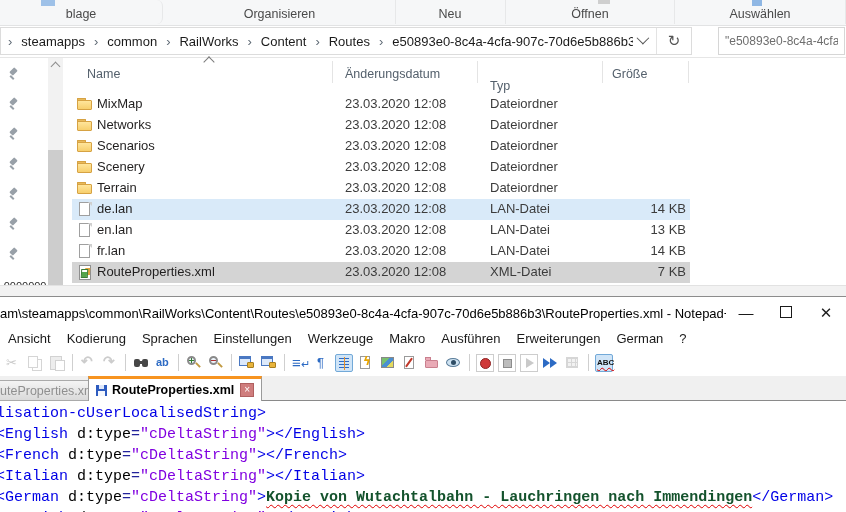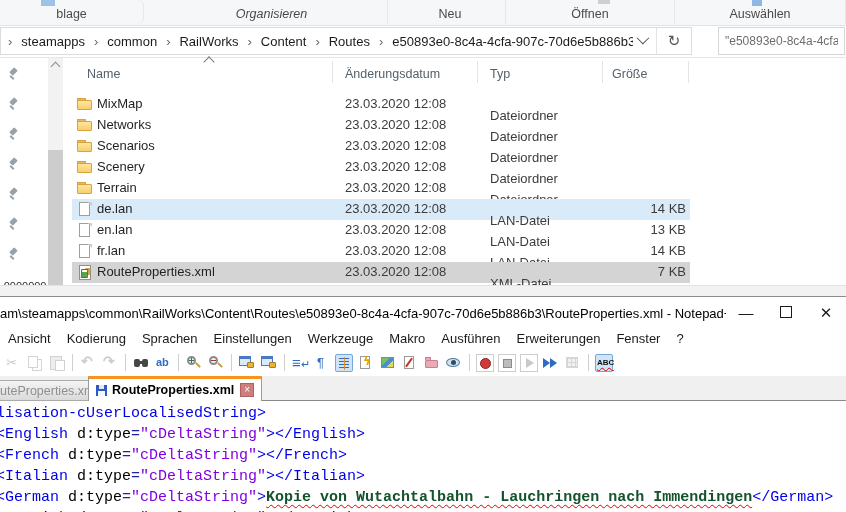--- a/index.html
+++ b/index.html
@@ -39,21 +39,21 @@
   .lvheader .col{position:absolute;top:9px;}
   .lvheader .vsep{position:absolute;top:3px;width:1px;height:22px;background:#e4e4e4;}
   .sortcaret{position:absolute;left:133px;top:0px;width:7px;height:7px;border-left:1px solid #7a7a7a;border-top:1px solid #7a7a7a;transform:rotate(45deg);}
   
   .rows{position:absolute;left:72px;top:94px;width:622px;}
   .frow{position:relative;height:21px;width:618px;font-size:13px;color:#211f1f;}
   .frow.hover{background:#d9eaf9;text-decoration:underline;}
   .frow.selected{background:#d4d4d4;}
   .frow .fname{position:absolute;left:25px;top:2px;white-space:nowrap;}
   .frow .fdate{position:absolute;left:273px;top:2px;color:#3c3c3c;}
-  .frow .ftype{position:absolute;left:418px;top:14px;color:#3c3c3c;}
+  .frow .ftype{position:absolute;left:418px;top:2px;color:#3c3c3c;}
   .frow .fsize{position:absolute;left:520px;top:2px;width:94px;text-align:right;color:#3c3c3c;}
   .fico{position:absolute;left:5px;top:3px;width:16px;height:15px;}
   .ico-folder::before{content:"";position:absolute;left:0;top:1px;width:7px;height:3px;background:#e8b95a;border:1px solid #d6a243;border-bottom:none;border-radius:1px 1px 0 0;}
   .ico-folder::after{content:"";position:absolute;left:0;top:3px;width:15px;height:10px;background:linear-gradient(#ffe59b,#f7cf6d);border:1px solid #d6a243;border-radius:1px;box-sizing:border-box;}
   .ico-file::before{content:"";position:absolute;left:2px;top:0;width:11px;height:14px;background:#fff;border:1px solid #9f9f9f;box-sizing:border-box;}
   .ico-file::after{content:"";position:absolute;right:1px;top:0;width:0;height:0;border-left:4px solid transparent;border-top:4px solid #cfcfcf;}
   .ico-xml::before{content:"";position:absolute;left:2px;top:0;width:12px;height:15px;background:#fff;border:1px solid #8f8f8f;box-sizing:border-box;}
   .ico-xml::after{content:"";position:absolute;left:4px;top:4px;width:7px;height:9px;background:linear-gradient(#fff 0 2px,#54a54b 2px);border:1px solid #3c7c36;box-sizing:border-box;transform:skewX(-3deg);box-shadow:3px -2px 0 -1px #e2a23c;}
   .hstrip{position:absolute;left:0;top:285px;width:846px;height:11px;background:#f2f2f2;border-top:1px solid #e2e2e2;}
   
@@ -130,24 +130,24 @@
 </head>
 <body>
 
 <div class="screen">
 
   <section class="explorer">
     <div class="ribbon">
       <span class="stub stub1"></span>
       <span class="stub stub2"></span>
       <span class="stub stub3"></span>
-    <div class="rgroup" style="left: 0px; width: 144px; border-radius: 6px;">
+    <div class="rgroup" style="left: 0px; width: 163px; border-radius: 6px;">
           <span>blage</span>
         </div>
-        <div class="rgroup" style="left: 156px; width: 232px; font-style: italic;">
+        <div class="rgroup" style="left: 164px; width: 232px;">
           <span>Organisieren</span>
         </div>
         <div class="rgroup" style="left: 395px; width: 111px;">
           <span>Neu</span>
         </div>
         <div class="rgroup" style="left: 506px; width: 169px;">
           <span>Öffnen</span>
         </div>
         <div class="rgroup" style="left: 675px; width: 171px;">
           <span>Auswählen</span>
@@ -189,21 +189,21 @@
     <div class="side-scroll">
       <span class="up"></span>
       <div class="side-thumb"></div>
     </div>
     <div class="ghost-item">-0000000</div>
 
     <div class="lvheader" id="lvheader">
       <span class="sortcaret"></span>
     <span class="col" style="left: 15px;">Name</span>
         <span class="col" style="left: 273px;">Änderungsdatum</span>
-        <span class="col" style="left: 418px;">Typ</span>
+        <span class="col" style="left: 418px; margin-top: 12px;">Typ</span>
         <span class="col" style="left: 540px;">Größe</span>
         <span class="vsep" style="left: 260px;"></span>
         <span class="vsep" style="left: 405px;"></span>
         <span class="vsep" style="left: 530px;"></span>
         <span class="vsep" style="left: 616px;"></span>
       </div>
 
     <div class="rows" id="rows">
         <div class="frow ">
           <span class="fico ico-folder"></span>
@@ -282,21 +282,21 @@
     </div>
     <div class="np-menu" id="npmenu">
         <span class="mitem">Ansicht</span>
         <span class="mitem">Kodierung</span>
         <span class="mitem">Sprachen</span>
         <span class="mitem">Einstellungen</span>
         <span class="mitem">Werkzeuge</span>
         <span class="mitem">Makro</span>
         <span class="mitem">Ausführen</span>
         <span class="mitem">Erweiterungen</span>
-        <span class="mitem">Fenster</span>
+        <span class="mitem">German</span>
         <span class="mitem">?</span>
       </div>
     <div class="np-toolbar" id="nptoolbar">
         <span class="ic ic-cut dis"></span>
         <span class="ic ic-copy dis"></span>
         <span class="ic ic-paste dis"></span>
         <span class="tsep"></span>
         <span class="ic ic-undo dis"></span>
         <span class="ic ic-redo dis"></span>
         <span class="tsep"></span>

